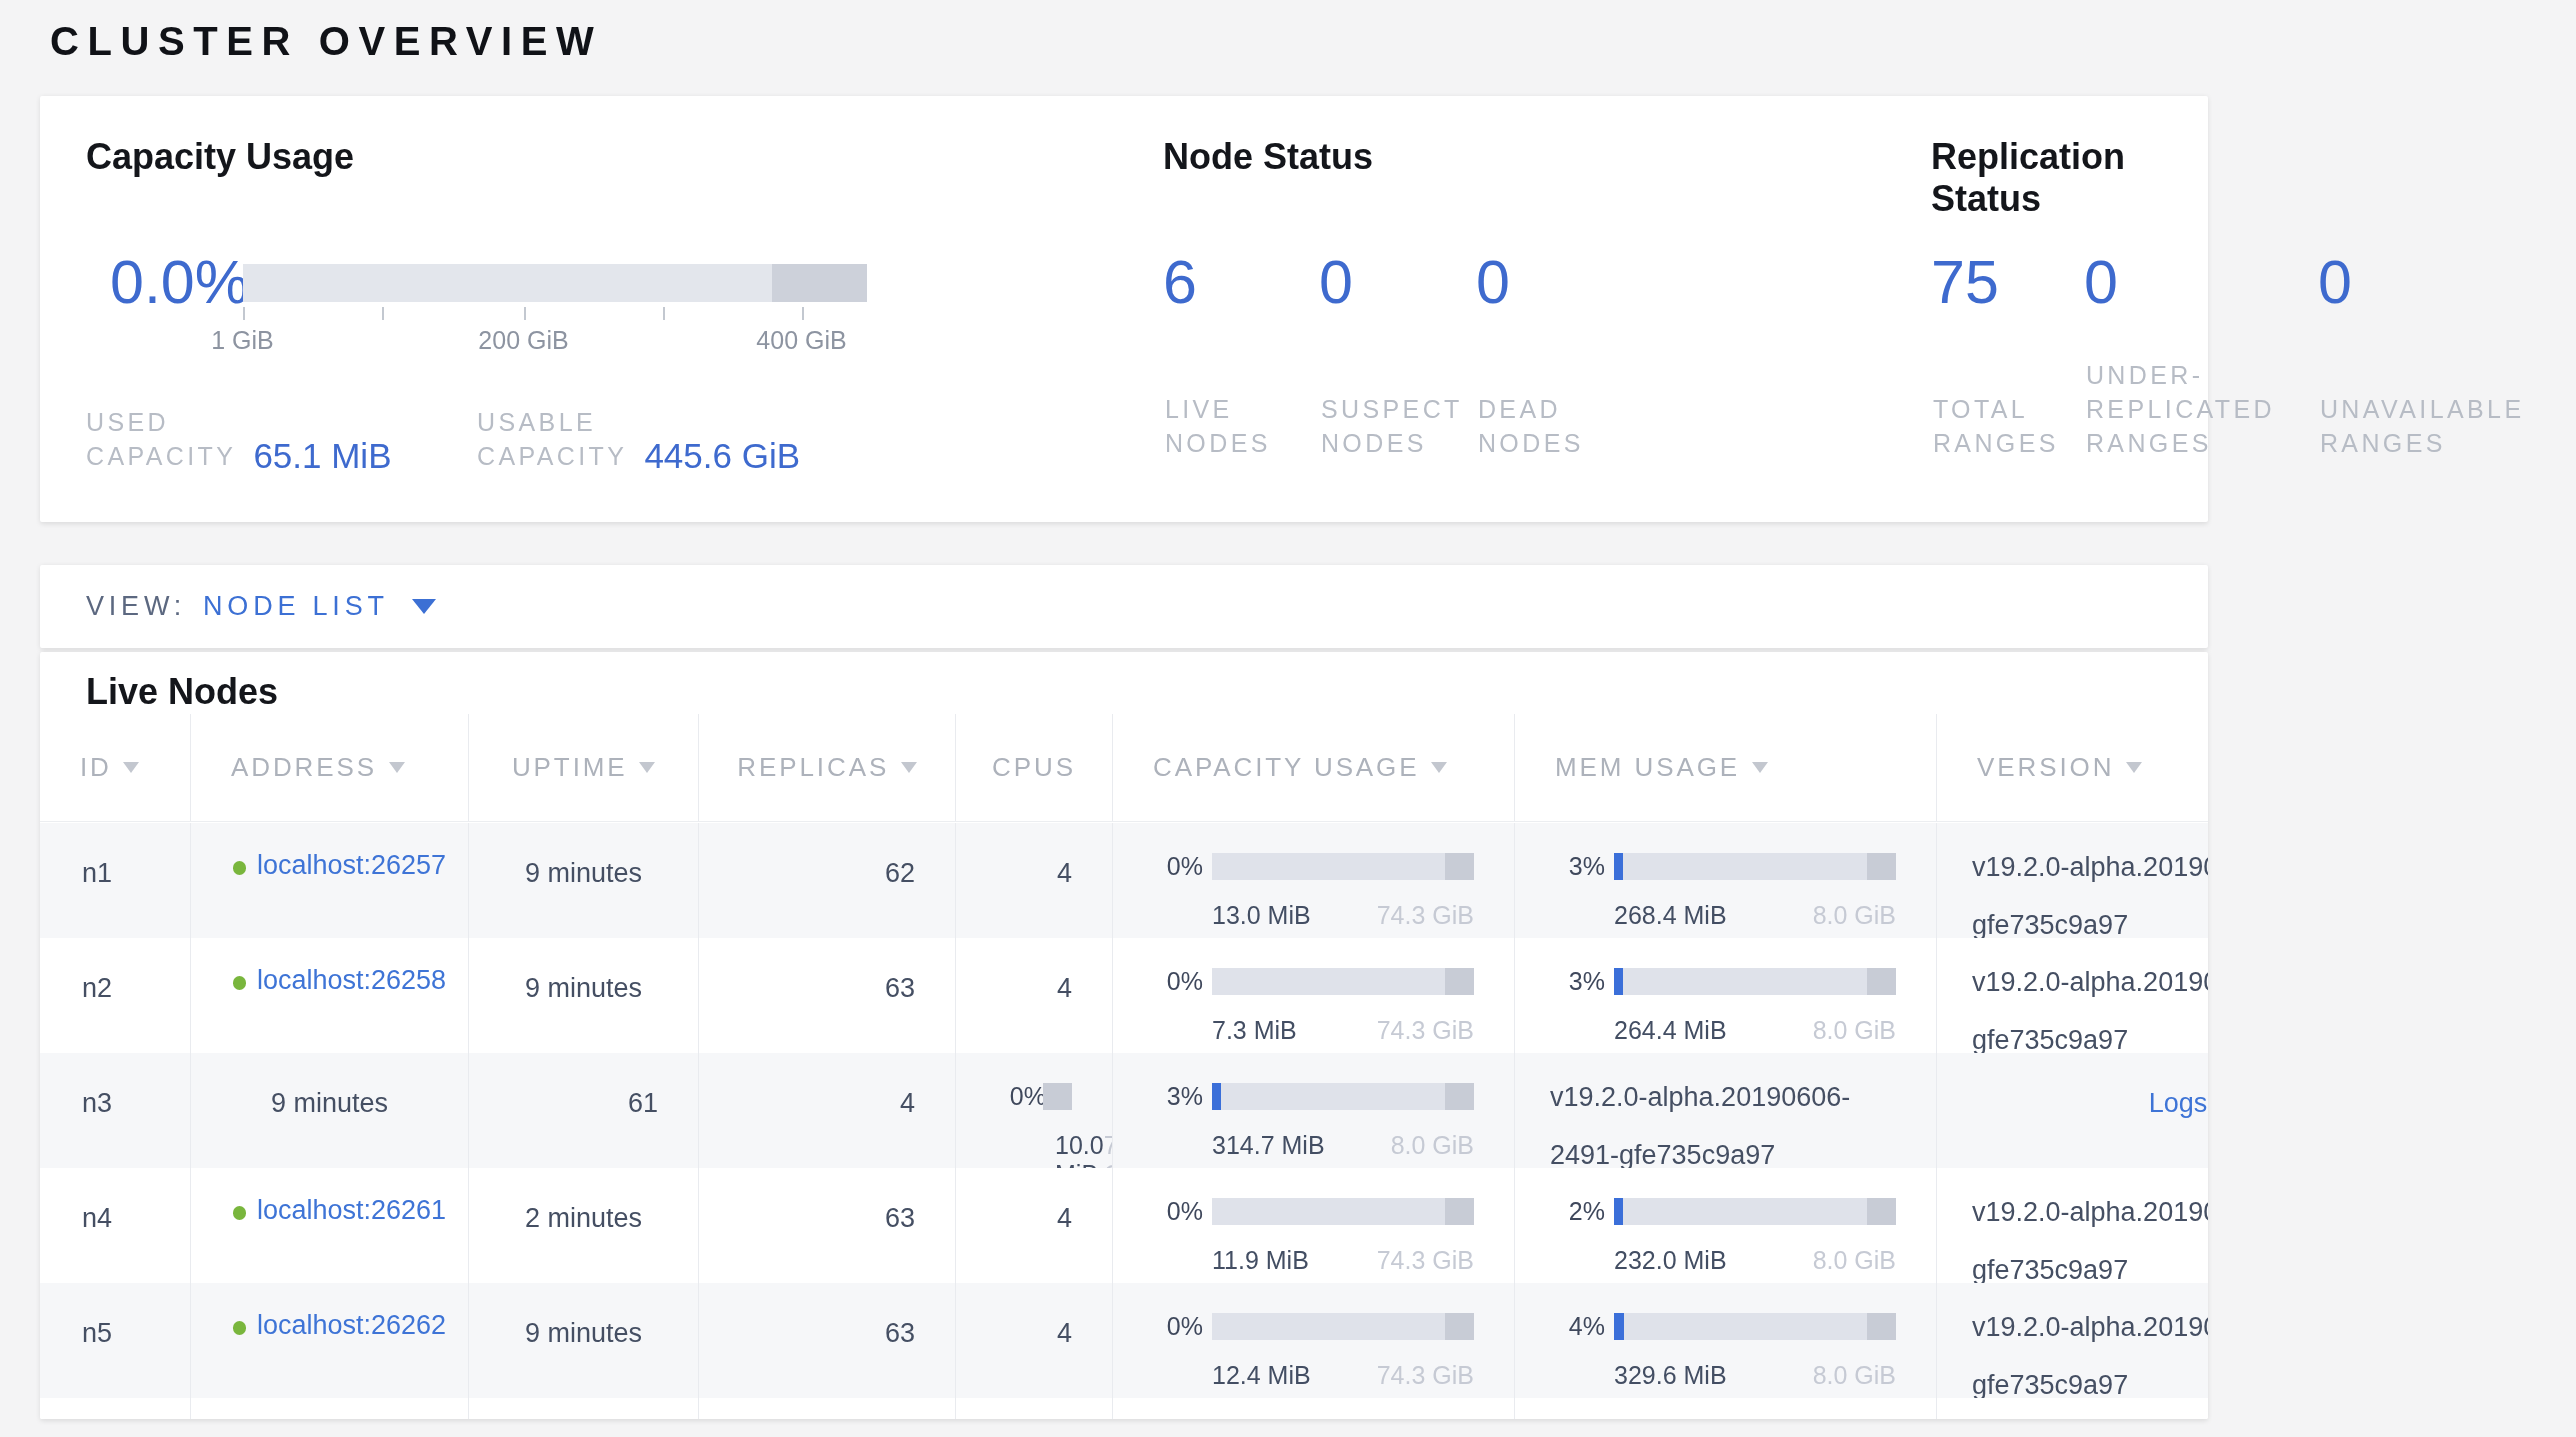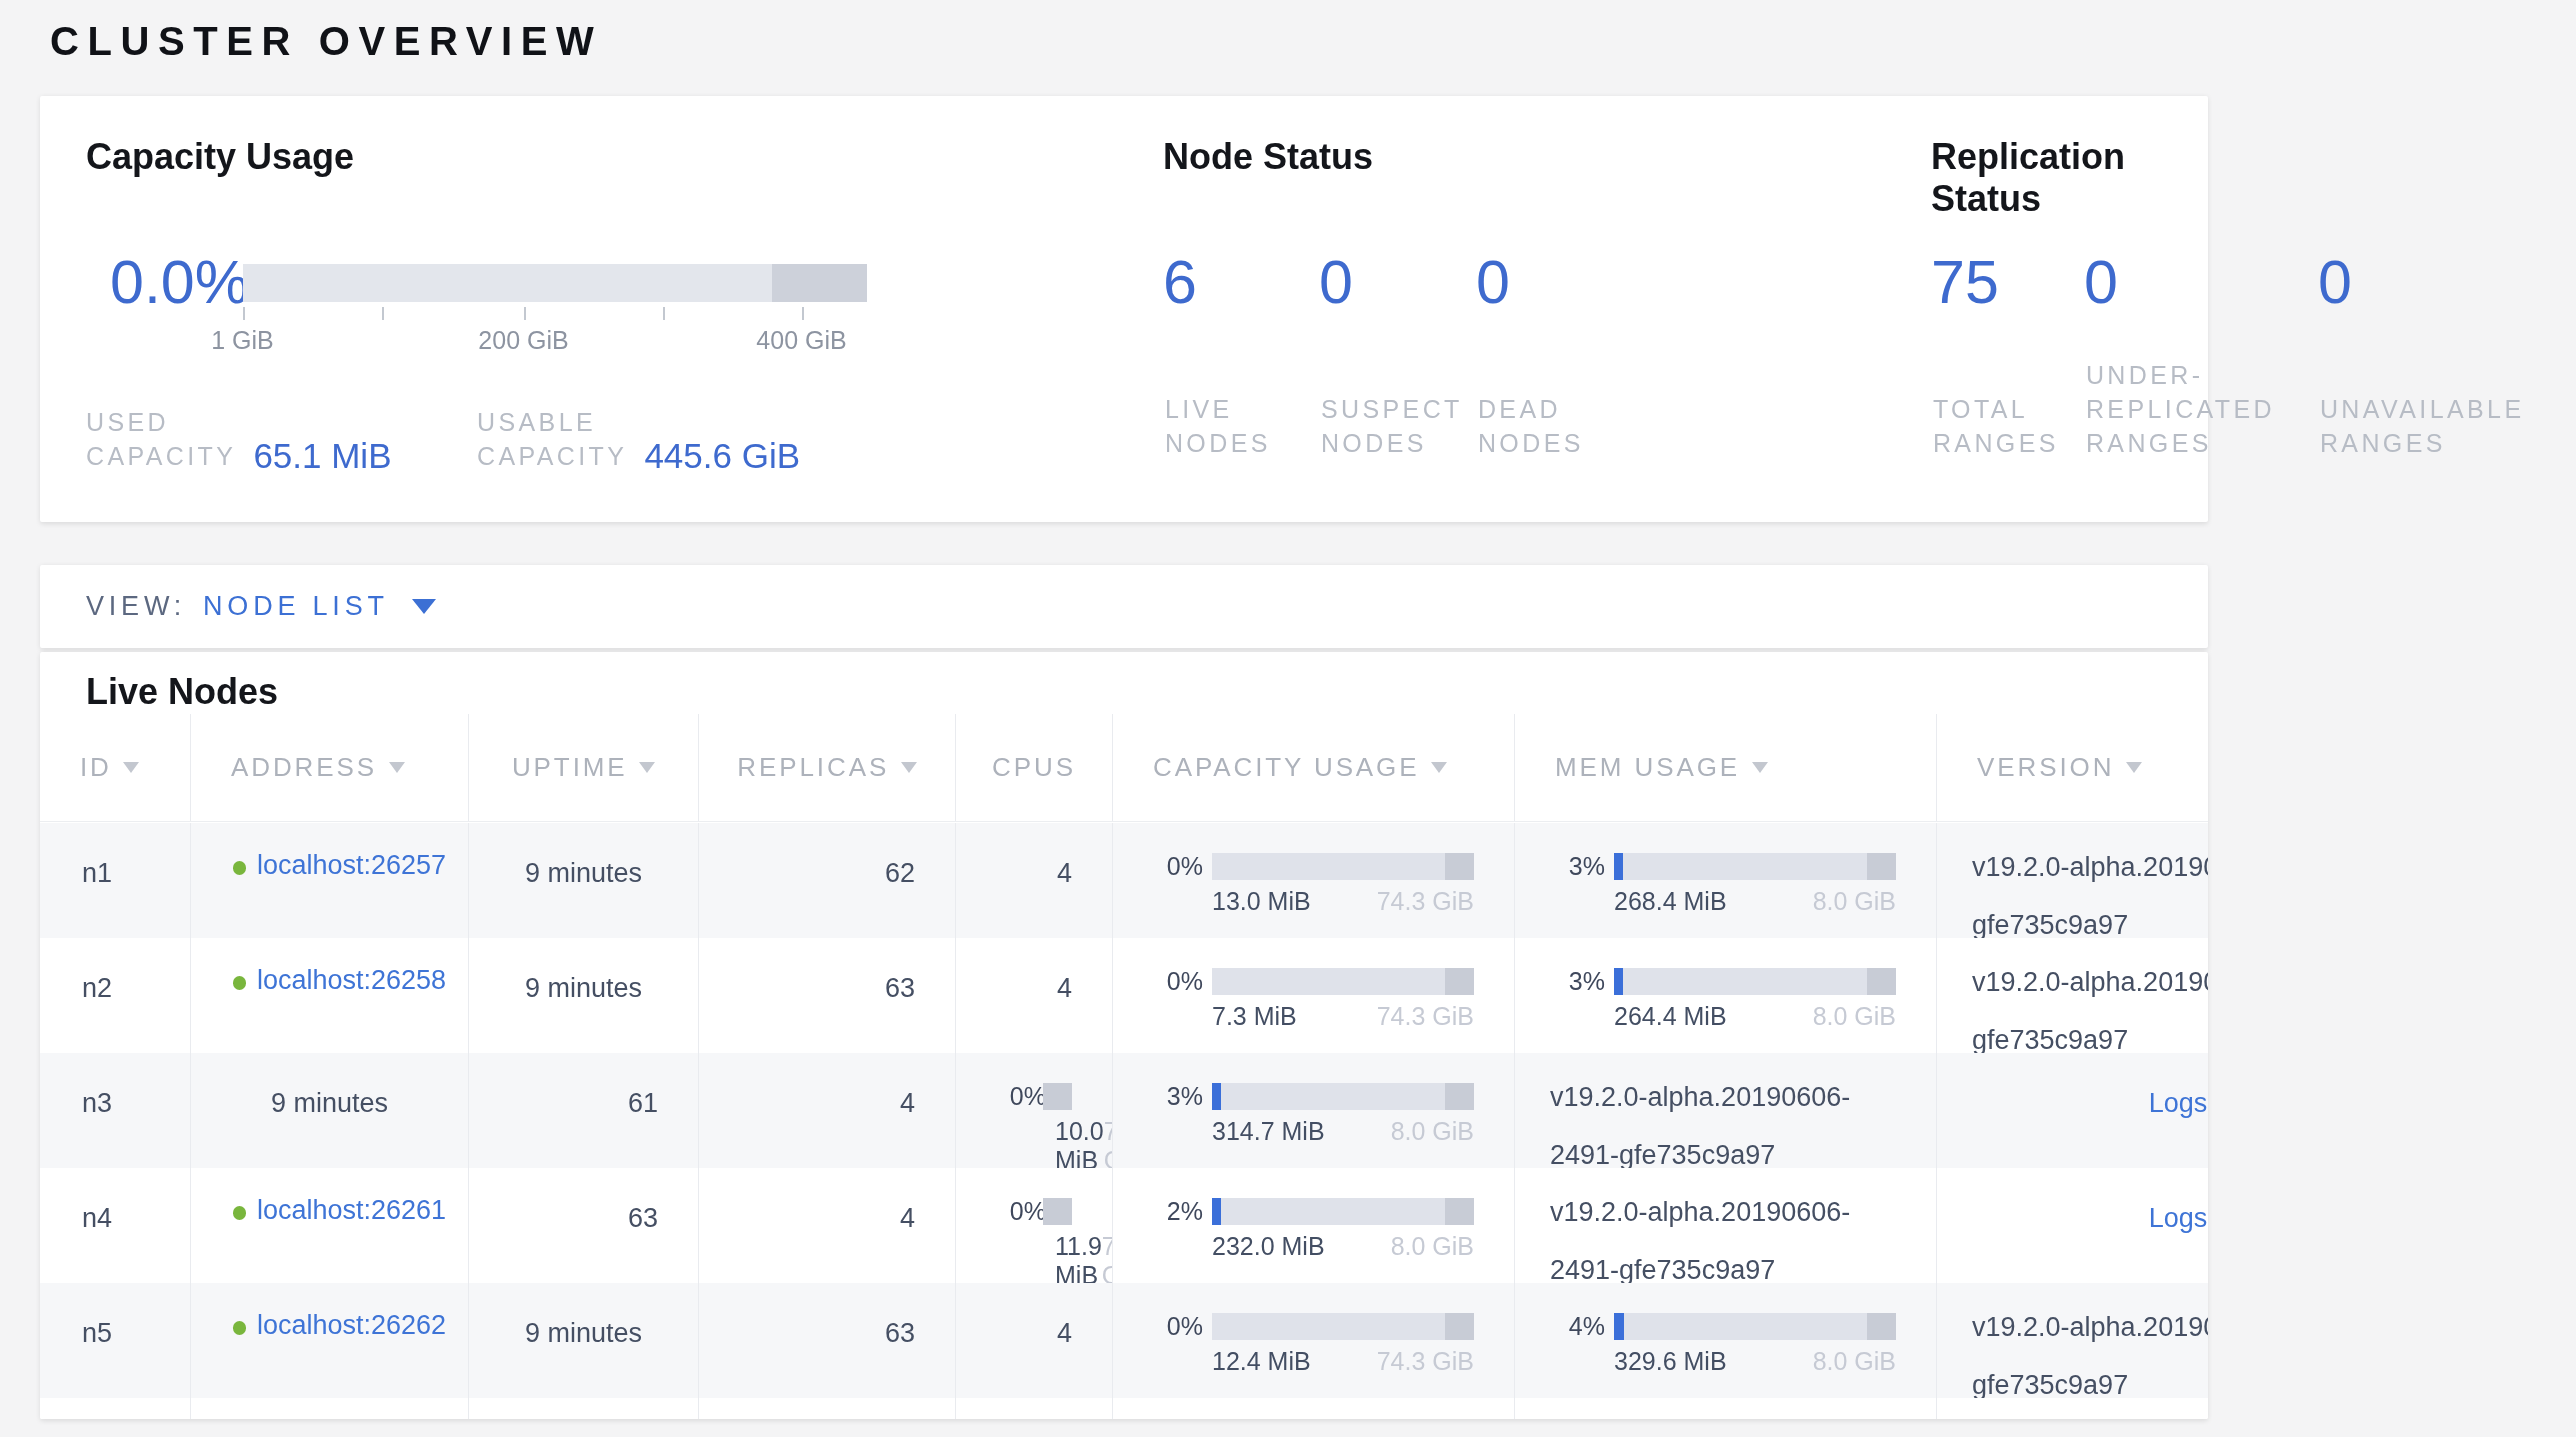--- a/index.html
+++ b/index.html
@@ -67,21 +67,21 @@
     text-decoration:none; cursor:pointer; }
   .td-uptime { padding-top:35px; text-align:center; }
   .td-replicas, .td-cpus { padding:35px 40px 0 0; text-align:right; }
 
   .td-usage { padding:29px 40px 0 46px; }
   .u-top { display:flex; align-items:center; }
   .u-pct { min-width:44px; text-align:right; margin-right:8.6px; font-size:25px; color:#3f485c; flex:none; }
   .u-bar { flex:1; height:27px; background:#dfe2ea; position:relative; }
   .u-fill { position:absolute; left:0; top:0; bottom:0; background:#3b6fd9; }
   .u-dark { position:absolute; right:0; top:0; bottom:0; width:29px; background:#c8ccd6; }
-  .u-vals { margin-top:6px; margin-left:53px; display:flex; justify-content:space-between; font-size:25px; }
+  .u-vals { margin-top:20px; margin-left:53px; display:flex; justify-content:space-between; font-size:25px; }
   .u-used { color:#434e63; }
   .u-total { color:#c6cad4; }
 
   .td-version { padding:15.3px 38px 0 35px; line-height:58px; }
   .version-text { max-width:403px; overflow-wrap:break-word; }
   .td-logs { padding-top:35px; text-align:center; }
   .logs-link { color:#3e74d6; text-decoration:none; cursor:pointer; }
 
   .partial-row { position:absolute; left:0; right:0; top:746px; height:21px; background:#fff; }
   .partial-row .td { height:21px; }
@@ -314,20 +314,21 @@
           <div class="version-text">v19.2.0-alpha.20190606-2491-gfe735c9a97</div>
         </div>
         <div class="td td-logs"><a class="logs-link">Logs</a></div>
       </div>
       <div class="trow grid-row even">
         <div class="td td-id">n4</div>
         <div class="td td-address">
           <span class="status-dot"></span>
           <a class="address-link">localhost:26261</a>
         </div>
+        <div class="td td-uptime">2 minutes</div>
         <div class="td td-replicas">63</div>
         <div class="td td-cpus">4</div>
         <div class="td td-usage">
           <div class="u-top">
             <span class="u-pct">0%</span>
             <div class="u-bar">
               <div class="u-dark"></div>
             </div>
           </div>
           <div class="u-vals">

